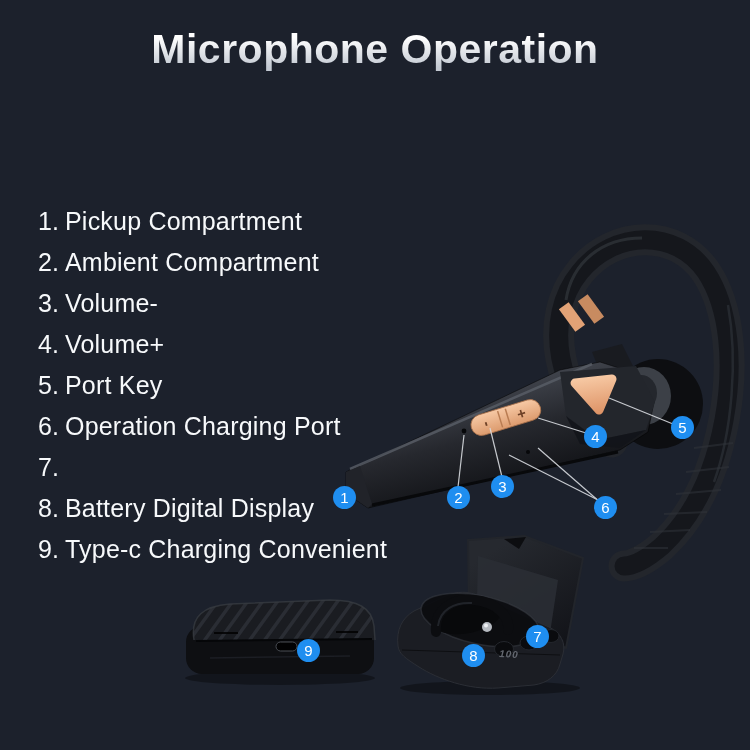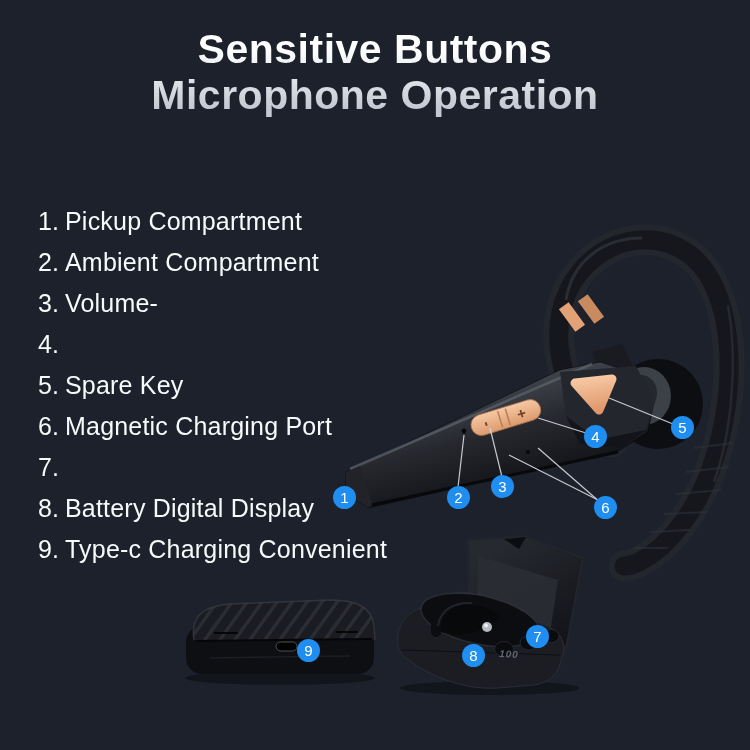--- a/index.html
+++ b/index.html
@@ -29,47 +29,47 @@
   .c1{left:333px;top:486px}.c2{left:447px;top:486px}.c3{left:491px;top:475px}
   .c4{left:584px;top:425px}.c5{left:671px;top:416px}.c6{left:594px;top:496px}
   .c7{left:526px;top:625px}.c8{left:462px;top:644px}.c9{left:297px;top:639px}
 </style>
 </head>
 <body>
 
 <div class="canvas">
 
   <div class="title">
-    <div>Sensitive Buttons</div>
     <div>Microphone Operation</div>
   </div>
 
   <ul class="legend">
     <li>
         <span class="num">1.</span>
         <span>Pickup Compartment</span>
       </li>
     <li>
         <span class="num">2.</span>
         <span>Ambient Compartment</span>
       </li>
     <li>
         <span class="num">3.</span>
         <span>Volume-</span>
       </li>
     <li>
         <span class="num">4.</span>
+        <span>Volume+</span>
       </li>
     <li>
         <span class="num">5.</span>
-        <span>Spare Key</span>
+        <span>Port Key</span>
       </li>
     <li>
         <span class="num">6.</span>
-        <span>Magnetic Charging Port</span>
+        <span>Operation Charging Port</span>
       </li>
     <li>
         <span class="num">7.</span>
       </li>
     <li>
         <span class="num">8.</span>
         <span>Battery Digital Display</span>
       </li>
     <li>
         <span class="num">9.</span>

